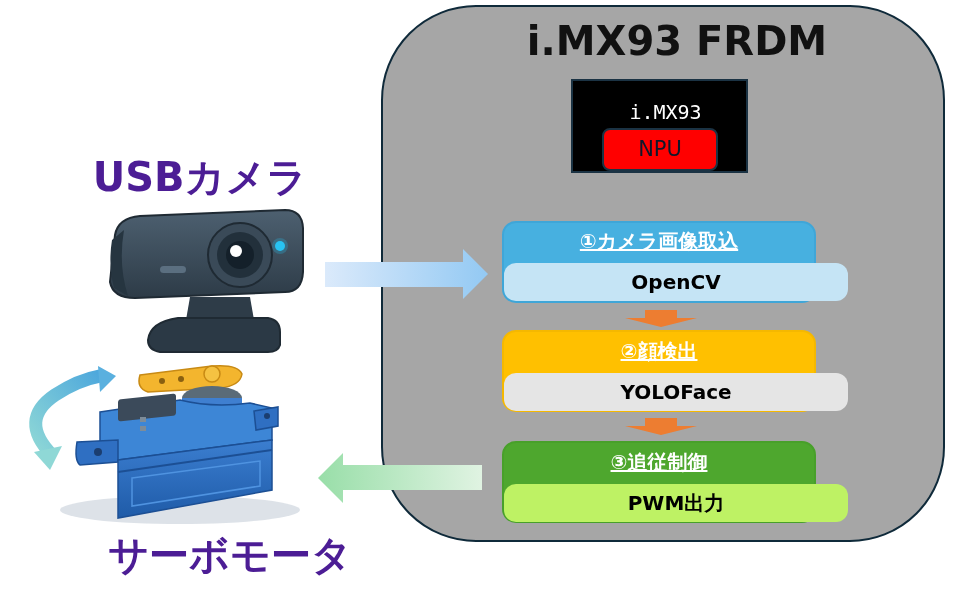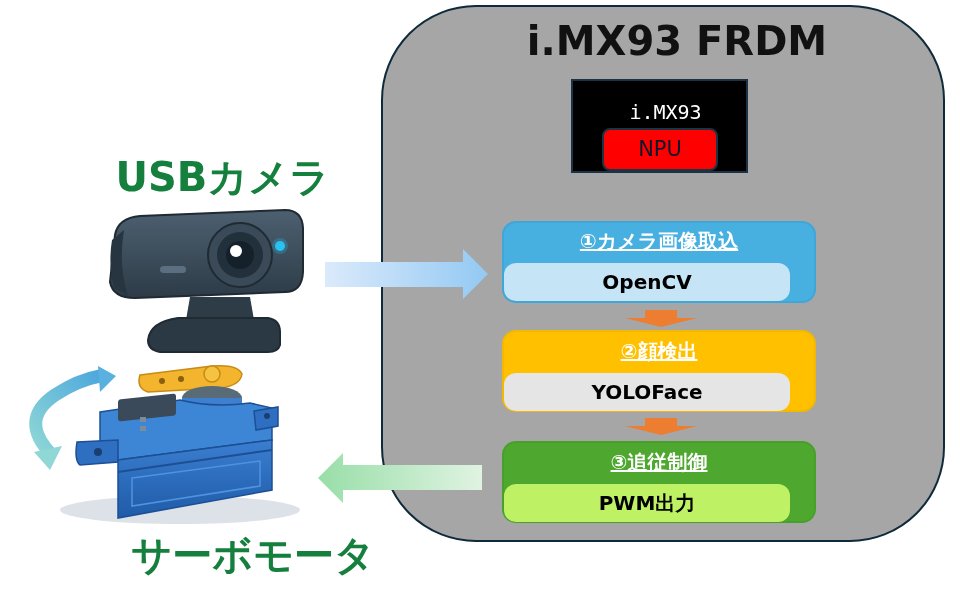--- a/index.html
+++ b/index.html
@@ -7,32 +7,32 @@
   .abs{position:absolute;}
   
   .board{left:381px;top:5px;width:564px;height:537px;background:#a6a6a6;border:2px solid #0f2a3a;border-radius:95px;box-sizing:border-box;}
   .board-title{left:395px;top:18px;width:564px;text-align:center;font-size:40px;font-weight:bold;color:#111;letter-spacing:0px;}
   .chip{left:571px;top:79px;width:177px;height:94px;background:#000;border:2px solid #1b3344;box-sizing:border-box;}
   .chip-name{left:571px;top:100px;width:189px;text-align:center;color:#fff;font-family:"DejaVu Sans Mono","Liberation Mono",monospace;font-size:20px;}
   .npu{left:602px;top:128px;width:116px;height:43px;background:#ff0000;border:2px solid #1b3344;border-radius:8px;box-sizing:border-box;color:#0f172a;font-size:21px;text-align:center;line-height:39px;}
   
   .step{left:502px;width:314px;height:82px;border-radius:14px;box-sizing:border-box;border:2px solid;}
   .step-head{left:502px;width:314px;text-align:center;color:#fff;font-weight:bold;font-size:20px;text-decoration:underline;}
-  .step-sub{left:504px;width:286px;height:38px;border-radius:12px;text-align:center;font-weight:bold;font-size:20px;line-height:38px;color:#000;}
+  .step-sub{left:504px;width:344px;height:38px;border-radius:12px;text-align:center;font-weight:bold;font-size:20px;line-height:38px;color:#000;}
   .s1{top:221px;background:#47b0e0;border-color:#3fa6d8;}
   .s1h{top:228px;}
   .s1s{top:263px;background:#c5e4f5;}
   .s2{top:330px;background:#ffc000;border-color:#f5b800;}
   .s2h{top:338px;}
   .s2s{top:373px;background:#e5e5e5;}
   .s3{top:441px;background:#4ea72e;border-color:#48a02a;}
   .s3h{top:449px;}
   .s3s{top:484px;background:#bef264;}
   
-  .label-left{font-size:40px;font-weight:bold;color:#15803d;text-align:right;}
+  .label-left{font-size:40px;font-weight:bold;color:#4c1d95;text-align:center;}
   .lbl-cam{left:70px;top:150px;width:260px;}
   .lbl-servo{left:85px;top:528px;width:290px;}
   svg{position:absolute;left:0;top:0;}
 </style>
 </head>
 <body>
 
 <div class="abs board"></div>
 <div class="abs board-title">i.MX93 FRDM</div>
 

